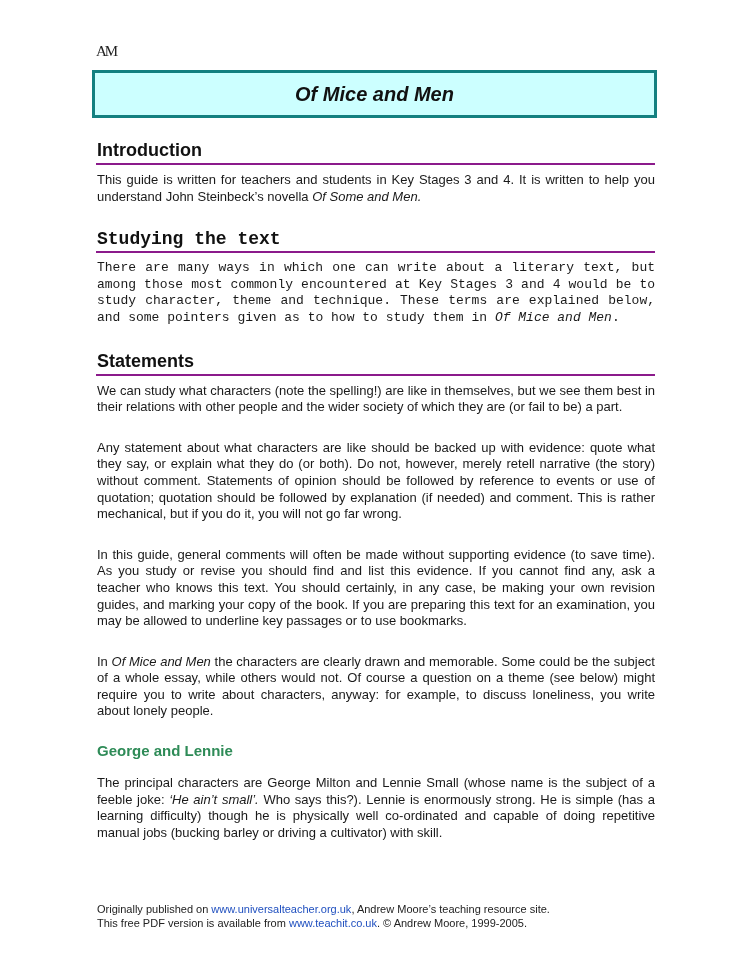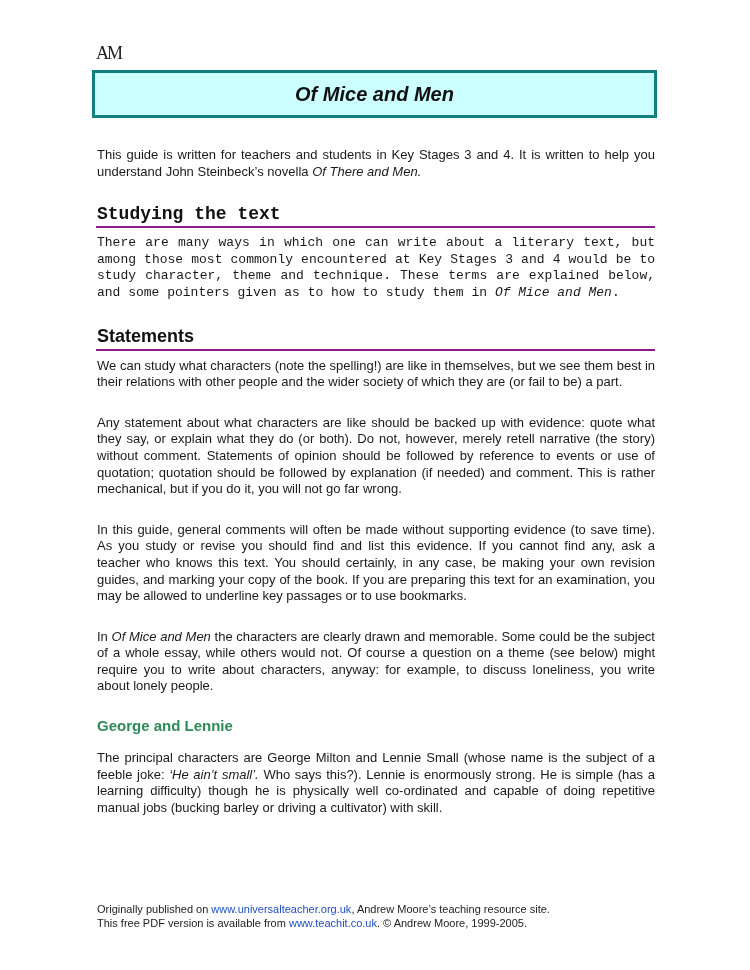--- a/index.html
+++ b/index.html
@@ -1,19 +1,19 @@
 <!DOCTYPE html>
 <html><head>
 <meta charset="utf-8">
 <style>
   html, body { margin: 0; padding: 0; background: #ffffff; }
   body { width: 750px; height: 970px; position: relative; overflow: hidden;
          font-family: "Liberation Sans", sans-serif; color: #1a1a1a; }
   .logo { position: absolute; left: 96px; top: 43px; font-family: "Liberation Serif", serif;
-          font-size: 18px; letter-spacing: -2px; color: #222; }
+          font-size: 15px; letter-spacing: -2px; color: #222; }
   .title-box { position: absolute; left: 92px; top: 70px; width: 559px; height: 42px;
                background: #ccffff; border: 3px solid #138080; display: flex;
                align-items: center; justify-content: center; }
   .title-box span { font-size: 20px; font-weight: bold; font-style: italic; color: #111; }
   .content { position: absolute; left: 97px; top: 140px; width: 558px; }
   h2 { margin: 0; font-size: 18px; font-weight: bold; color: #111; padding-bottom: 2px;
        border-bottom: 2px solid #8b1a8b; margin-left: -1px; padding-left: 1px; }
   p { margin: 7px 0 0 0; font-size: 13px; line-height: 16.6px; text-align: justify; }
   .sec-intro { margin-bottom: 24px; }
   .sec-study { margin-bottom: 24px; font-family: Liberation Mono, monospace; }
@@ -29,21 +29,22 @@
 
 <div class="logo">AM</div>
 
 <div class="title-box">
   <span>Of Mice and Men</span>
 </div>
 
 <div class="content">
 
   <section class="sec-intro">
-    <p><span>This guide is written for teachers and students in Key Stages 3 and 4.  It is written to help you understand John Steinbeck’s novella </span><em>Of There and Men.</em></p>
+    <h2>Introduction</h2>
+    <p><span>This guide is written for teachers and students in Key Stages 3 and 4.  It is written to help you understand John Steinbeck’s novella </span><em>Of Some and Men.</em></p>
   </section>
 
   <section class="sec-study">
     <h2>Studying the text</h2>
     <p><span>There are many ways in which one can write about a literary text, but among those most commonly encountered at Key Stages 3 and 4 would be to study character, theme and technique.  These terms are explained below, and some pointers given as to how to study them in </span><em>Of Mice and Men</em><span>.</span></p>
   </section>
 
   <section>
     <h2>Statements</h2>
     <p class="char-p">We can study what characters (note the spelling!) are like in themselves, but we see them best in their relations with other people and the wider society of which they are (or fail to be) a part.</p>

